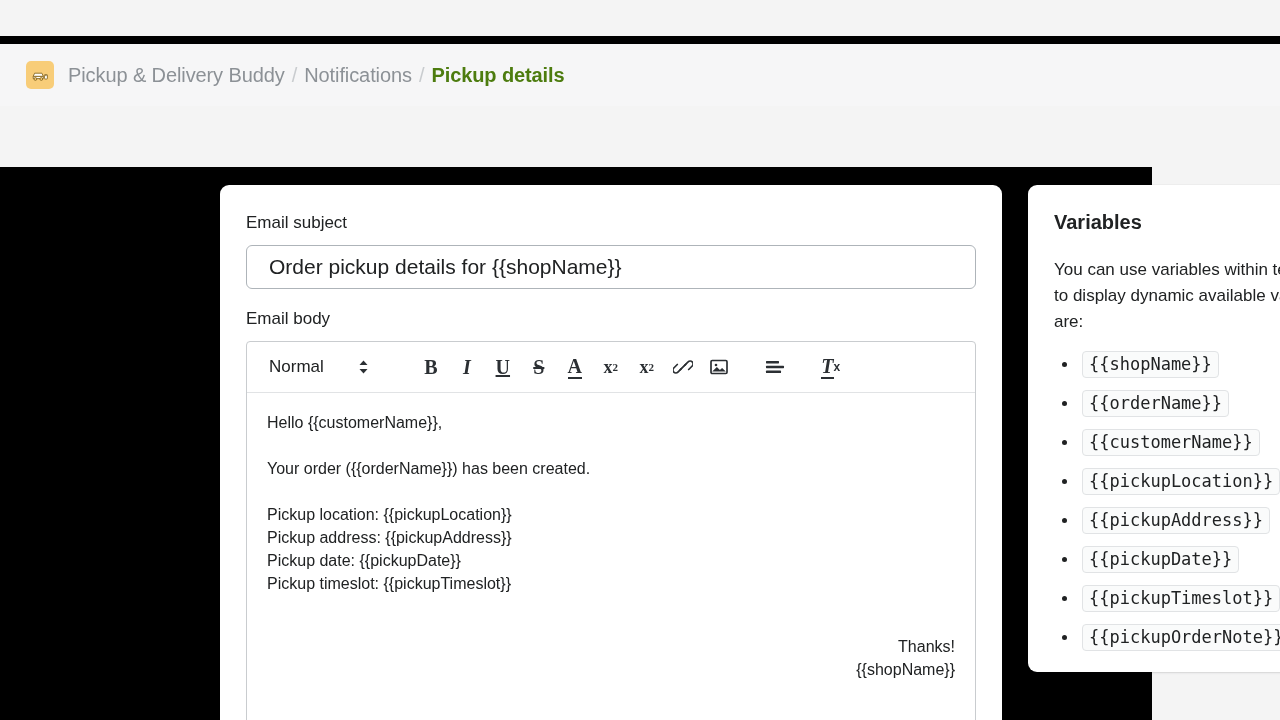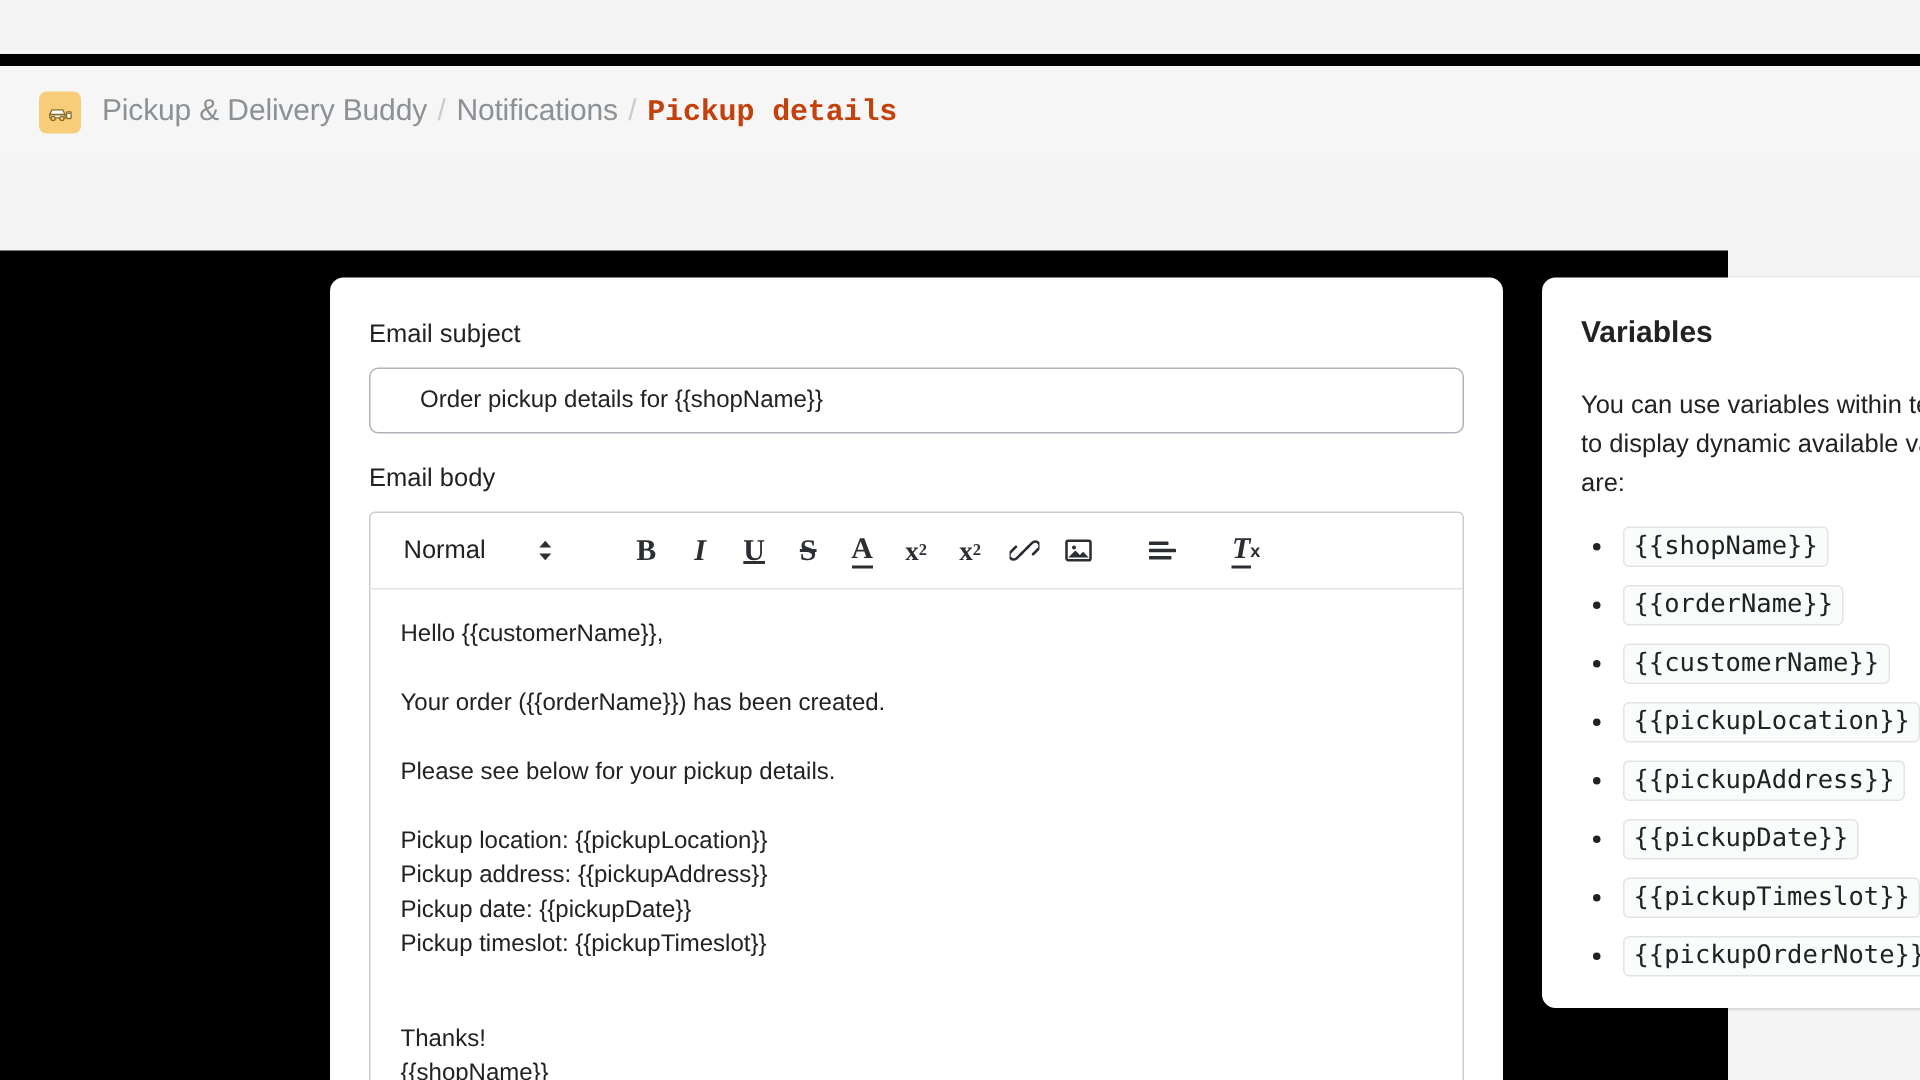--- a/index.html
+++ b/index.html
@@ -37,21 +37,21 @@
     flex: none;
     margin-right: 14px;
   }
   .app-icon svg { display: block; }
   .breadcrumb { display: flex; align-items: baseline; white-space: nowrap; }
   .crumb {
     font-size: 20px;
     color: #8c9196;
     letter-spacing: -0.1px;
   }
-  .crumb.current { color: #c2410c; font-weight: 600; font-family: Liberation Mono, monospace; }
+  .crumb.current { color: #4d7c0f; font-weight: 600; }
   .crumb-sep {
     font-size: 20px;
     color: #c9cccf;
     margin: 0 7px;
   }
 
   
   .action-bar {
     position: absolute; top: 70px; left: 0;
     width: 1280px; height: 73px;
@@ -97,23 +97,23 @@
   .field-label {
     font-size: 17px;
     color: #202223;
     margin-bottom: 12px;
   }
   .subject-input {
     width: 730px; height: 44px;
     border: 1px solid #aeb4b9;
     border-radius: 6px;
     background: #ffffff;
-    font-size: 16px;
-    color: #202223;
-    padding: 0 33px;
+    font-size: 21px;
+    color: #202223;
+    padding: 0 22px;
     font-family: "Liberation Sans", sans-serif;
     outline: none;
     display: flex; align-items: center;
   }
   .spacer-16 { height: 20px; }
 
   
   .editor-wrap {
     width: 730px;
     border: 1px solid #c9cccf;
@@ -163,21 +163,21 @@
 
   .editor-body {
     height: 420px;
     padding: 18px 20px 0 20px;
     font-size: 16px;
     color: #202223;
     line-height: 23px;
   }
   .editor-body p { margin: 0 0 23px 0; }
   .editor-body .lines p { margin: 0; }
-  .editor-body .tail { margin-top: 40px; }
+  .editor-body .tail { margin-top: 40px; text-align: right; }
 
   
   .annotation {
     position: absolute;
     left: 639px; top: 403px;
     font-size: 25px;
     font-weight: 700;
     line-height: 32px;
     color: #f93a34;
     letter-spacing: -0.2px;
@@ -337,21 +337,20 @@
           <div class="tb-btn">
             <span style="font-family:'Liberation Serif',serif;font-style:italic;font-weight:700;font-size:20px;border-bottom:2px solid #2b2f33;padding-bottom:1px;line-height:1;">T</span>
               <sub style="font-weight:700;font-size:12px;">x</sub>
           </div>
 
         </div>
 
         <div class="editor-body">
           <p>Hello {{customerName}},</p>
           <p>Your order ({{orderName}}) has been created.</p>
-          <p>Please see below for your pickup details.</p>
           <div class="lines">
             <p>Pickup location: {{pickupLocation}}</p>
             <p>Pickup address: {{pickupAddress}}</p>
             <p>Pickup date: {{pickupDate}}</p>
             <p>Pickup timeslot: {{pickupTimeslot}}</p>
           </div>
           <div class="lines tail">
             <p>Thanks!</p>
             <p>{{shopName}}</p>
           </div>

